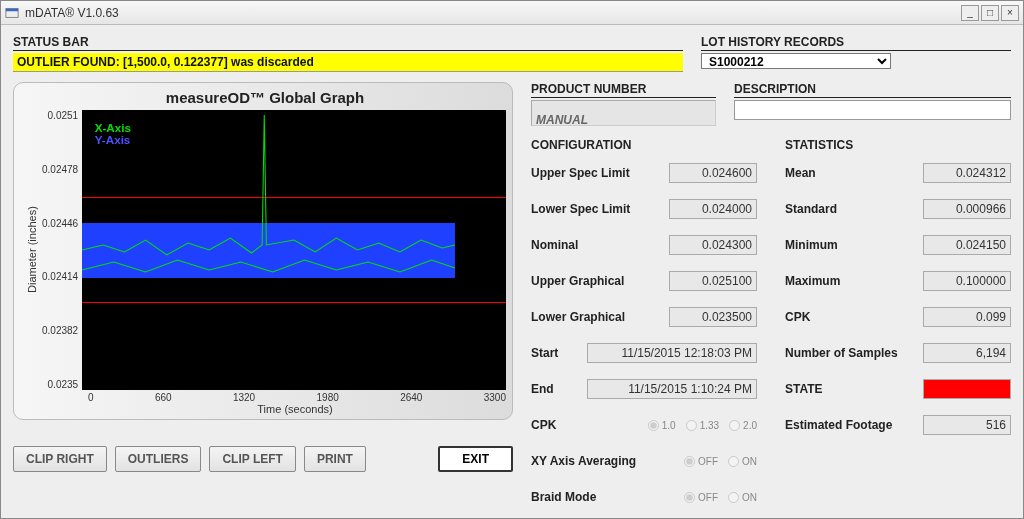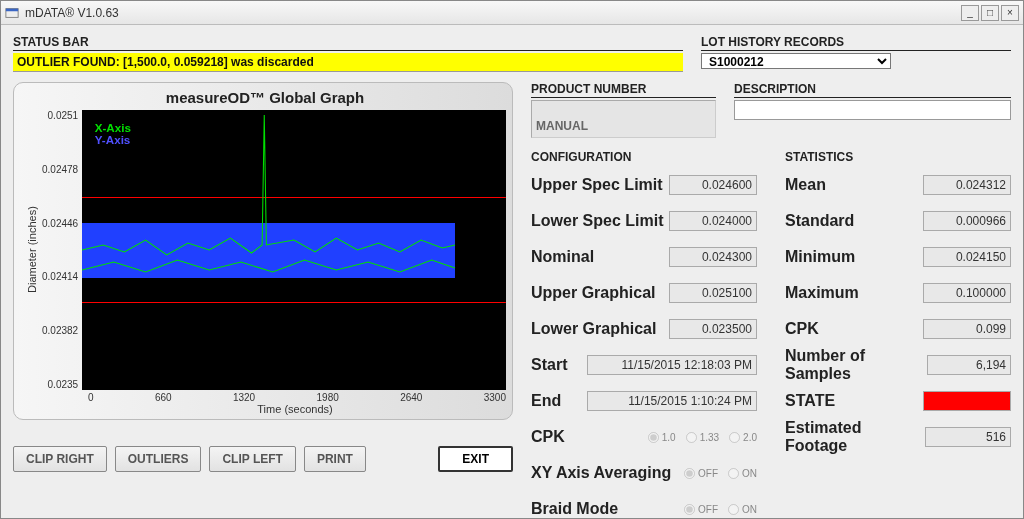--- a/index.html
+++ b/index.html
@@ -184,21 +184,22 @@
   .grey-readonly {
     width: 100%;
     height: 20px;
     background: #e5e5e5;
     border: 1px solid #aaa;
     border-bottom-color:#ccc;
     border-right-color:#ccc;
     font-weight: bold;
     color: #666;
     font-size: 12px;
-    padding: 18px 4px;
+    padding: 12px 4px;
+    font-style: italic;
   }
   .white-readonly {
     width: 100%;
     height: 20px;
     background: #fff;
     border: 1px solid #999;
     font-size: 12px;
     padding: 2px 4px;
   }
 
@@ -210,21 +211,21 @@
   }
   .col .row {
     display: flex;
     align-items: center;
     justify-content: space-between;
     margin-bottom: 14px;
     height: 22px;
   }
   .col .row-label {
     font-weight: bold;
-    font-size: 16px;
+    font-size: 12px;
     color: #222;
   }
   .val-box {
     width: 88px;
     height: 20px;
     background: #e8e8e8;
     border: 1px solid #aaa;
     text-align: right;
     font-size: 12px;
     color: #333;
@@ -267,21 +268,21 @@
       <div>_</div>
       <div>□</div>
       <div>×</div>
     </div>
   </div>
 
   <div class="content">
     <div class="toprow">
       <div class="status-block">
         <div class="label-heading underline-thin">STATUS BAR</div>
-        <div class="status-bar-field">OUTLIER FOUND: [1,500.0, 0.059218] was discarded</div>
+        <div class="status-bar-field">OUTLIER FOUND: [1,500.0, 0.122377] was discarded</div>
       </div>
       <div class="status-block">
         <div class="label-heading underline-thin">LOT HISTORY RECORDS</div>
         <select class="lot-select">
           <option>S1000212</option>
         </select>
       </div>
     </div>
 
     <div class="midrow">

